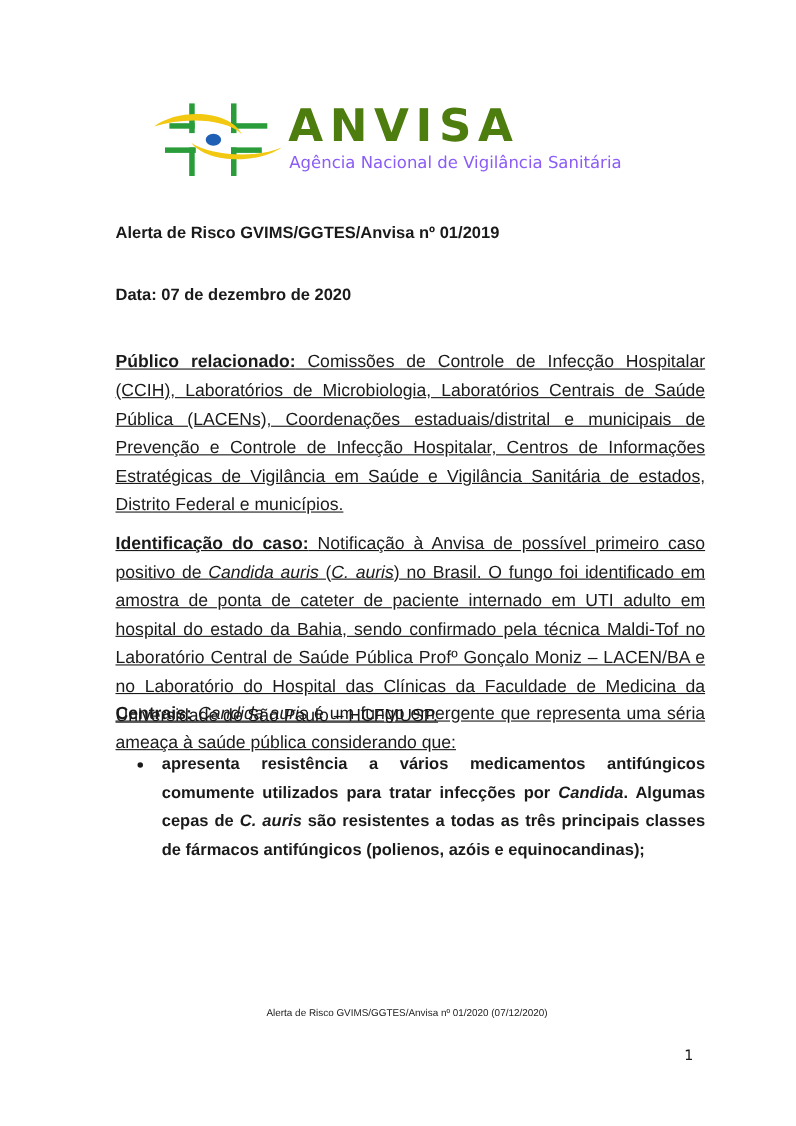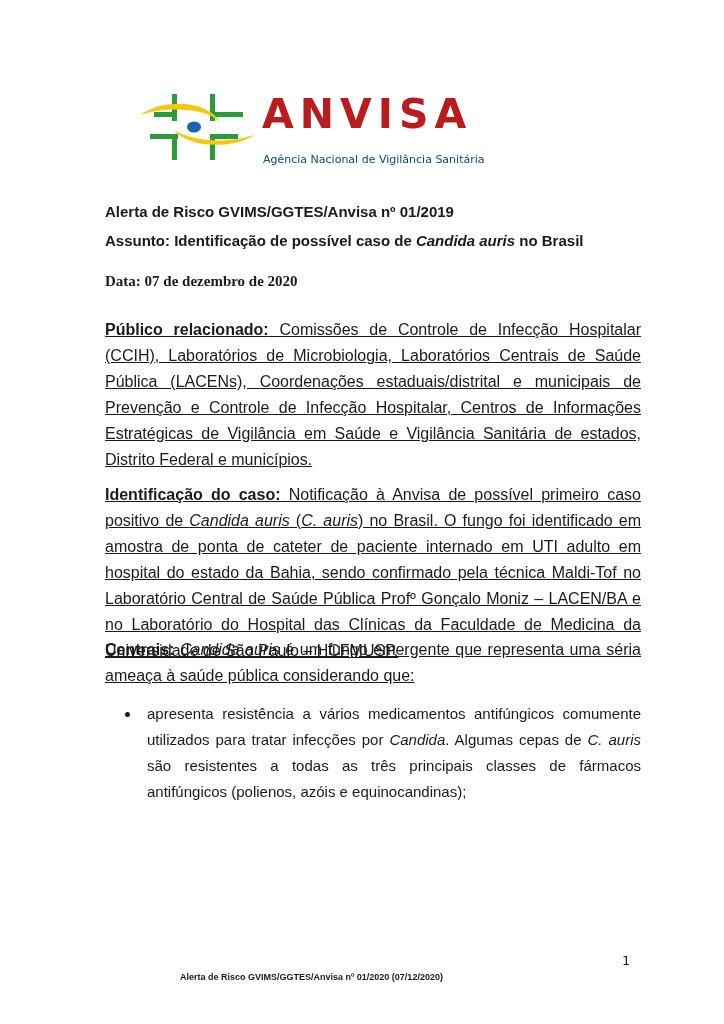--- a/index.html
+++ b/index.html
@@ -4,39 +4,39 @@
 <style>
   html, body { margin: 0; padding: 0; background: #ffffff; }
   body { width: 724px; height: 1024px; position: relative; overflow: hidden;
          font-family: "Liberation Sans", sans-serif; color: #1a1a1a; }
   .page { position: absolute; left: 0; top: 0; width: 724px; height: 1024px; background: #fff; }
 
   
   .logo { position: absolute; left: 138px; top: 88px; width: 450px; height: 78px; }
   .logo-mark { position: absolute; left: 0; top: 0; width: 120px; height: 76px; }
   .logo-title { position: absolute; left: 124px; top: 6px; font-size: 41px; font-weight: bold;
-                letter-spacing: 6px; color: #b91c1c; line-height: 40px; font-family: "DejaVu Sans", sans-serif; }
-  .logo-subtitle { position: absolute; left: 125px; top: 63px; font-size: 11px; color: #0c4a6e;
+                letter-spacing: 6px; color: #4d7c0f; line-height: 40px; font-family: "DejaVu Sans", sans-serif; }
+  .logo-subtitle { position: absolute; left: 125px; top: 51px; font-size: 15px; color: #8b5cf6;
                    font-family: "DejaVu Sans", sans-serif; white-space: nowrap; line-height: 18px; }
 
   
   .hdr { position: absolute; left: 105px; width: 540px; font-size: 15px; font-weight: bold; line-height: 18px; white-space: nowrap; }
 
   
   .para { position: absolute; left: 105px; width: 536px; font-size: 16px; line-height: 26px;
           text-align: justify; text-decoration: underline; }
   .para b { font-weight: bold; }
   .para i, .hdr i, .footer i { font-style: italic; }
 
-  .bullets { position: absolute; left: 105px; width: 536px; top: 701px; margin: 0; padding: 0; list-style: none; }
+  .bullets { position: absolute; left: 105px; width: 536px; top: 682px; margin: 0; padding: 0; list-style: none; font-weight: bold; }
   .bullets li { position: relative; padding-left: 42px; font-size: 15px; line-height: 26px; text-align: justify; }
   .bullets li .dot { position: absolute; left: 20px; top: 11px; width: 5px; height: 5px; border-radius: 50%; background: #1a1a1a; }
 
-  .footer { position: absolute; left: 180px; top: 972px; width: 380px; font-size: 9px;
-            font-weight: bold; line-height: 11px; }
+  .footer { position: absolute; left: 180px; top: 916px; width: 380px; text-align: center; font-size: 9px;
+            font-weight: normal; line-height: 11px; }
   .page-num { position: absolute; left: 622px; top: 953px; font-size: 13px; font-family: "DejaVu Sans", sans-serif; }
 </style>
 </head>
 <body>
 
 <div class="page">
 
   <div class="logo">
     <svg class="logo-mark" viewBox="0 0 120 76">
 
@@ -52,22 +52,21 @@
       <path d="M2 27 C 25 10, 70 12, 82 34 C 68 20, 30 18, 2 27 Z" fill="#f2c811"></path>
       <path d="M36 42 C 50 60, 95 62, 118 46 C 95 56, 55 54, 36 42 Z" fill="#f2c811"></path>
 
       <ellipse cx="56" cy="39" rx="7" ry="5.5" fill="#1f5fb4"></ellipse>
     </svg>
     <div class="logo-title">ANVISA</div>
     <div class="logo-subtitle">Agência Nacional de Vigilância Sanitária</div>
   </div>
 
   <div class="hdr" style="top:203px;">Alerta de Risco GVIMS/GGTES/Anvisa nº 01/2019</div>
-  <div class="hdr" style="top:232px;"><span>Assunto: Identificação de possível caso de </span><i>Candida auris</i><span> no Brasil</span></div>
-  <div class="hdr" style="top:272px;font-family:Liberation Serif, serif;">Data: 07 de dezembro de 2020</div>
+  <div class="hdr" style="top:260px;">Data: 07 de dezembro de 2020</div>
 
   <p class="para" style="top:317px; margin:0;"><b>Público relacionado:</b><span> Comissões de Controle de Infecção Hospitalar (CCIH), Laboratórios de Microbiologia, Laboratórios Centrais de Saúde Pública (LACENs), Coordenações estaduais/distrital e municipais de Prevenção e Controle de Infecção Hospitalar, Centros de Informações Estratégicas de Vigilância em Saúde  e Vigilância Sanitária de estados, Distrito Federal e municípios.</span></p>
 
   <p class="para" style="top:482px; margin:0;"><b>Identificação do caso:</b><span> Notificação à Anvisa de possível primeiro caso positivo de </span><i>Candida auris</i><span> (</span><i>C. auris</i><span>) no Brasil. O fungo foi identificado em amostra de ponta de cateter de paciente internado em UTI adulto em hospital do estado da Bahia, sendo confirmado pela técnica Maldi-Tof no Laboratório Central de Saúde Pública Profº Gonçalo Moniz – LACEN/BA e no Laboratório do Hospital das Clínicas da Faculdade de Medicina da Universidade de São Paulo – HCFMUSP.</span></p>
 
   <p class="para" style="top:637px; margin:0;"><b>Centrais:</b><span> </span><i>Candida auris</i><span> é um fungo emergente que representa uma séria ameaça à saúde pública considerando que:</span></p>
 
   <ul class="bullets">
     <li><span class="dot"></span><span>apresenta resistência a vários medicamentos antifúngicos comumente utilizados para tratar infecções por </span><i>Candida</i><span>. Algumas cepas de </span><i>C. auris</i><span> são resistentes a todas as três principais classes de fármacos antifúngicos (polienos, azóis e equinocandinas);</span></li>
   </ul>

